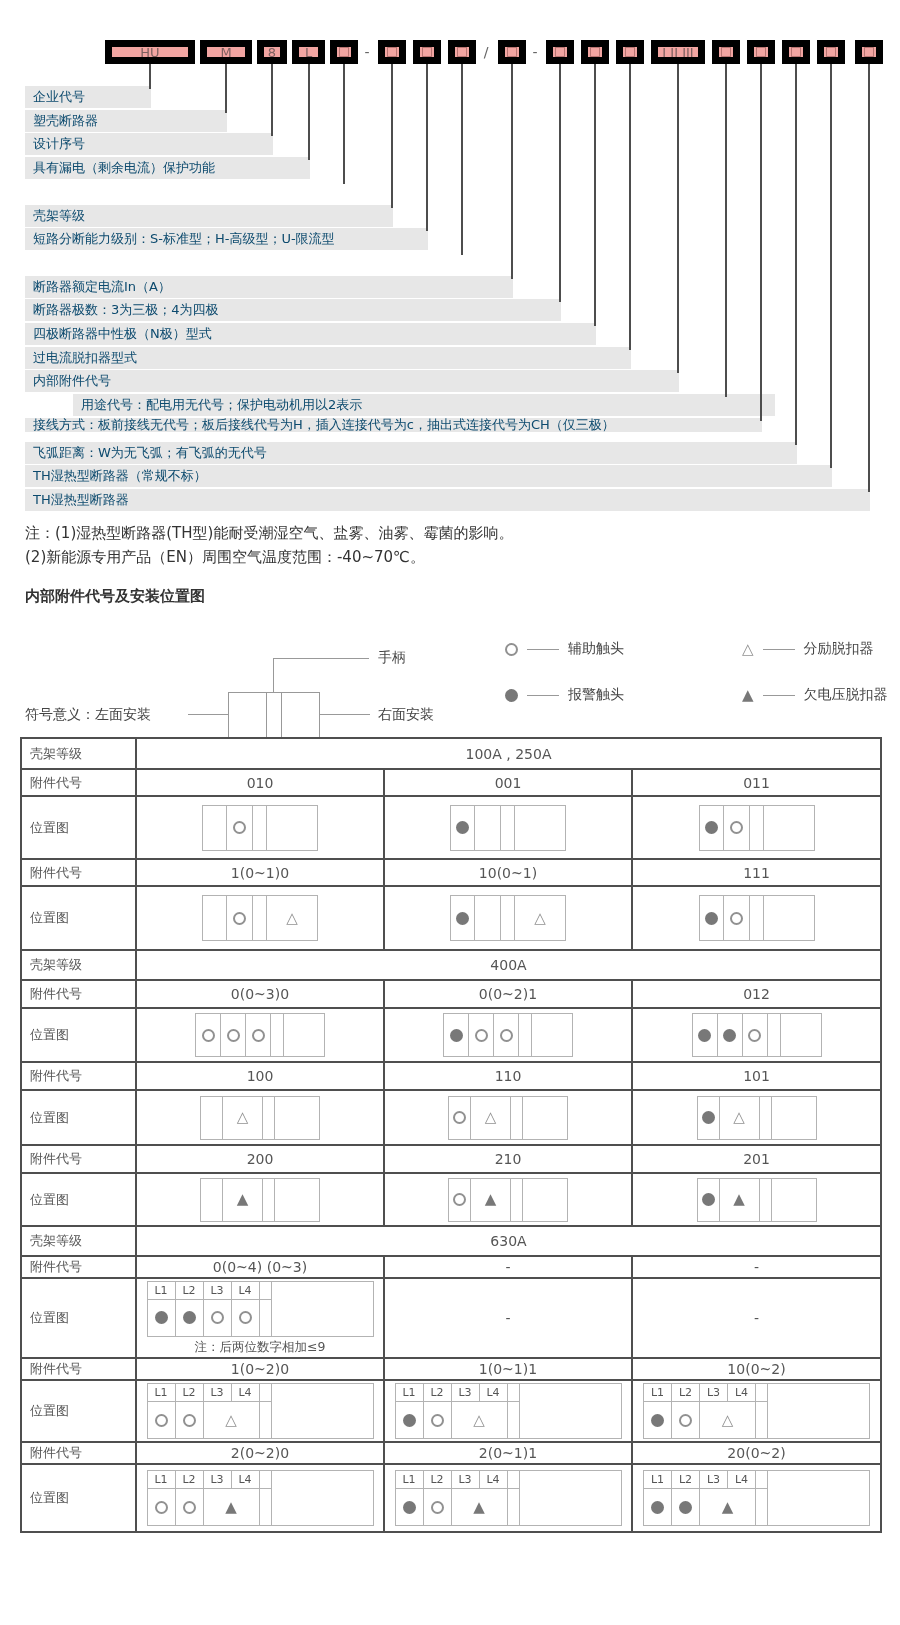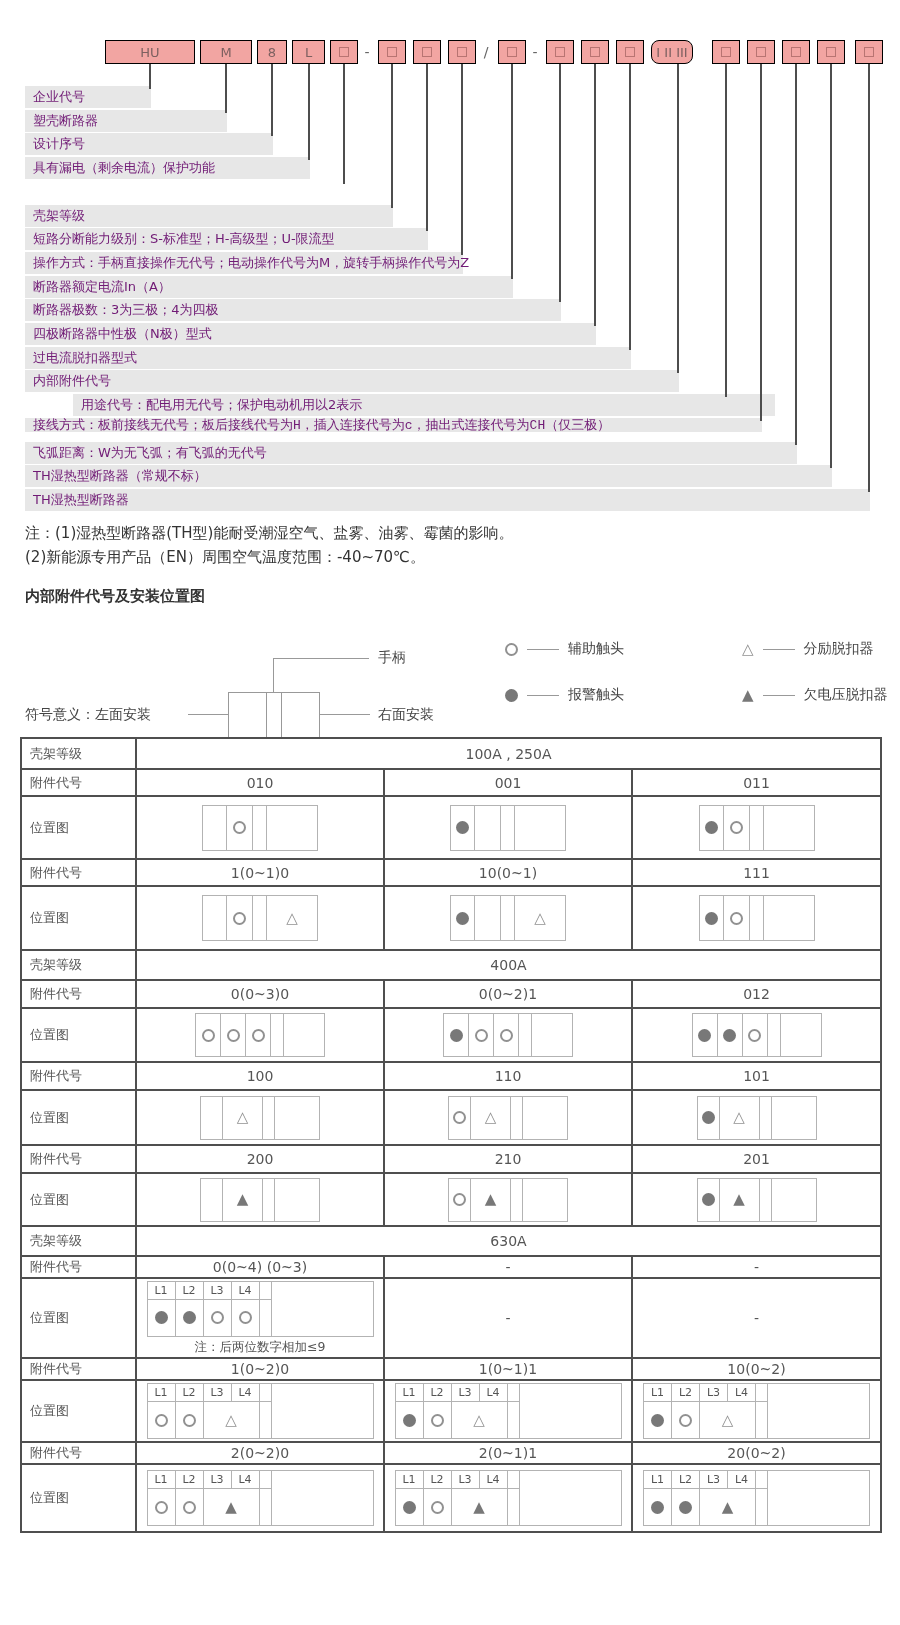--- a/index.html
+++ b/index.html
@@ -1,28 +1,28 @@
 <!DOCTYPE html>
 <html><head>
 <meta charset="utf-8">
 <style>
   html,body{margin:0;padding:0;}
   body{width:900px;height:1625px;background:#ffffff;position:relative;overflow:hidden;
        font-family:"DejaVu Sans","Liberation Sans",sans-serif;color:#555;}
   
   #model-section{position:absolute;top:0;left:0;width:900px;height:520px;}
-  .mbox{position:absolute;top:40px;height:24px;background:#f2a5a2;border:1px solid #000000;
+  .mbox{position:absolute;top:40px;height:24px;background:#f2a5a2;border:7px solid #000000;
         box-sizing:border-box;display:flex;align-items:center;justify-content:center;
         font-size:13px;color:#7d6060;}
   .msep{position:absolute;top:40px;height:24px;display:flex;align-items:center;
         justify-content:center;font-size:14px;color:#666;}
   .sq{width:10px;height:10px;border:1px solid #b87472;box-sizing:border-box;}
   .vline{position:absolute;width:2px;background:#4d4d4d;}
   .ann{position:absolute;left:25px;height:22px;background:#e7e7e7;box-sizing:border-box;
-       display:flex;align-items:center;padding-left:8px;font-size:13px;color:#701a75;
+       display:flex;align-items:center;padding-left:8px;font-size:13px;color:#0c4a6e;
        white-space:nowrap;overflow:visible;}
   
   #notes{position:absolute;left:25px;top:521px;font-size:15px;color:#333;line-height:24px;}
   #section-title{position:absolute;left:25px;top:587px;font-size:15px;font-weight:bold;color:#333;}
   
   #legend-area{position:absolute;top:612px;left:0;width:900px;height:125px;}
   .hl{position:absolute;height:1px;background:#999;}
   .vl{position:absolute;width:1px;background:#999;}
   .leg-text{position:absolute;font-size:14px;color:#444;white-space:nowrap;}
   #breaker-outline{position:absolute;left:228px;top:80px;width:92px;height:46px;
@@ -82,21 +82,21 @@
     <div class="msep" style="left: 528px; width: 14px;">-</div>
     <div class="mbox" style="left: 546px; width: 28px;">
       <div class="sq"></div>
     </div>
     <div class="mbox" style="left: 581px; width: 28px;">
       <div class="sq"></div>
     </div>
     <div class="mbox" style="left: 616px; width: 28px;">
       <div class="sq"></div>
     </div>
-    <div class="mbox" style="left: 651px; width: 42px; border-radius: 8px;">I II III</div>
+    <div class="mbox" style="left: 651px; width: 54px;">I II III</div>
     <div class="mbox" style="left: 712px; width: 28px;">
       <div class="sq"></div>
     </div>
     <div class="mbox" style="left: 747px; width: 28px;">
       <div class="sq"></div>
     </div>
     <div class="mbox" style="left: 782px; width: 28px;">
       <div class="sq"></div>
     </div>
     <div class="mbox" style="left: 817px; width: 28px;">
@@ -111,35 +111,34 @@
     <div class="vline" style="left: 225px; top: 64px; height: 48.7px;"></div>
     <div class="ann" style="top: 133.4px; width: 248px; height: 22px;">设计序号</div>
     <div class="vline" style="left: 271px; top: 64px; height: 72.4px;"></div>
     <div class="ann" style="top: 157.1px; width: 284.5px; height: 22px;">具有漏电（剩余电流）保护功能</div>
     <div class="vline" style="left: 307.5px; top: 64px; height: 96.1px;"></div>
     <div class="vline" style="left: 343px; top: 64px; height: 119.8px;"></div>
     <div class="ann" style="top: 204.5px; width: 368px; height: 22px;">壳架等级</div>
     <div class="vline" style="left: 391px; top: 64px; height: 143.5px;"></div>
     <div class="ann" style="top: 228.2px; width: 403px; height: 22px;">短路分断能力级别：S-标准型；H-高级型；U-限流型</div>
     <div class="vline" style="left: 426px; top: 64px; height: 167.2px;"></div>
-    <div class="ann" style="top: 251.9px; width: 438px; height: 22px;">操作方式：手柄直接操作无代号；电动操作代号为M，旋转手柄操作代号为Z</div>
     <div class="vline" style="left: 461px; top: 64px; height: 190.9px;"></div>
     <div class="ann" style="top: 275.6px; width: 488px; height: 22px;">断路器额定电流In（A）</div>
     <div class="vline" style="left: 511px; top: 64px; height: 214.6px;"></div>
     <div class="ann" style="top: 299.3px; width: 536px; height: 22px;">断路器极数：3为三极；4为四极</div>
     <div class="vline" style="left: 559px; top: 64px; height: 238.3px;"></div>
     <div class="ann" style="top: 323px; width: 571px; height: 22px;">四极断路器中性极（N极）型式</div>
     <div class="vline" style="left: 594px; top: 64px; height: 262px;"></div>
     <div class="ann" style="top: 346.7px; width: 606px; height: 22px;">过电流脱扣器型式</div>
     <div class="vline" style="left: 629px; top: 64px; height: 285.7px;"></div>
     <div class="ann" style="top: 370.4px; width: 654px; height: 22px;">内部附件代号</div>
     <div class="vline" style="left: 677px; top: 64px; height: 309.4px;"></div>
     <div class="ann" style="top: 394.1px; width: 702px; height: 22px; margin-left: 48px;">用途代号：配电用无代号；保护电动机用以2表示</div>
     <div class="vline" style="left: 725px; top: 64px; height: 333.1px;"></div>
-    <div class="ann" style="top: 417.8px; width: 737px; height: 14px; font-family: Liberation Mono, monospace;">接线方式：板前接线无代号；板后接线代号为H，插入连接代号为c，抽出式连接代号为CH（仅三极）</div>
+    <div class="ann" style="top: 417.8px; width: 737px; height: 14px;">接线方式：板前接线无代号；板后接线代号为H，插入连接代号为c，抽出式连接代号为CH（仅三极）</div>
     <div class="vline" style="left: 760px; top: 64px; height: 356.8px;"></div>
     <div class="ann" style="top: 441.5px; width: 772px; height: 22px;">飞弧距离：W为无飞弧；有飞弧的无代号</div>
     <div class="vline" style="left: 795px; top: 64px; height: 380.5px;"></div>
     <div class="ann" style="top: 465.2px; width: 807px; height: 22px;">TH湿热型断路器（常规不标）</div>
     <div class="vline" style="left: 830px; top: 64px; height: 404.2px;"></div>
     <div class="ann" style="top: 488.9px; width: 845px; height: 22px;">TH湿热型断路器</div>
     <div class="vline" style="left: 868px; top: 64px; height: 427.9px;"></div>
   </div>
 
 <div id="notes">

